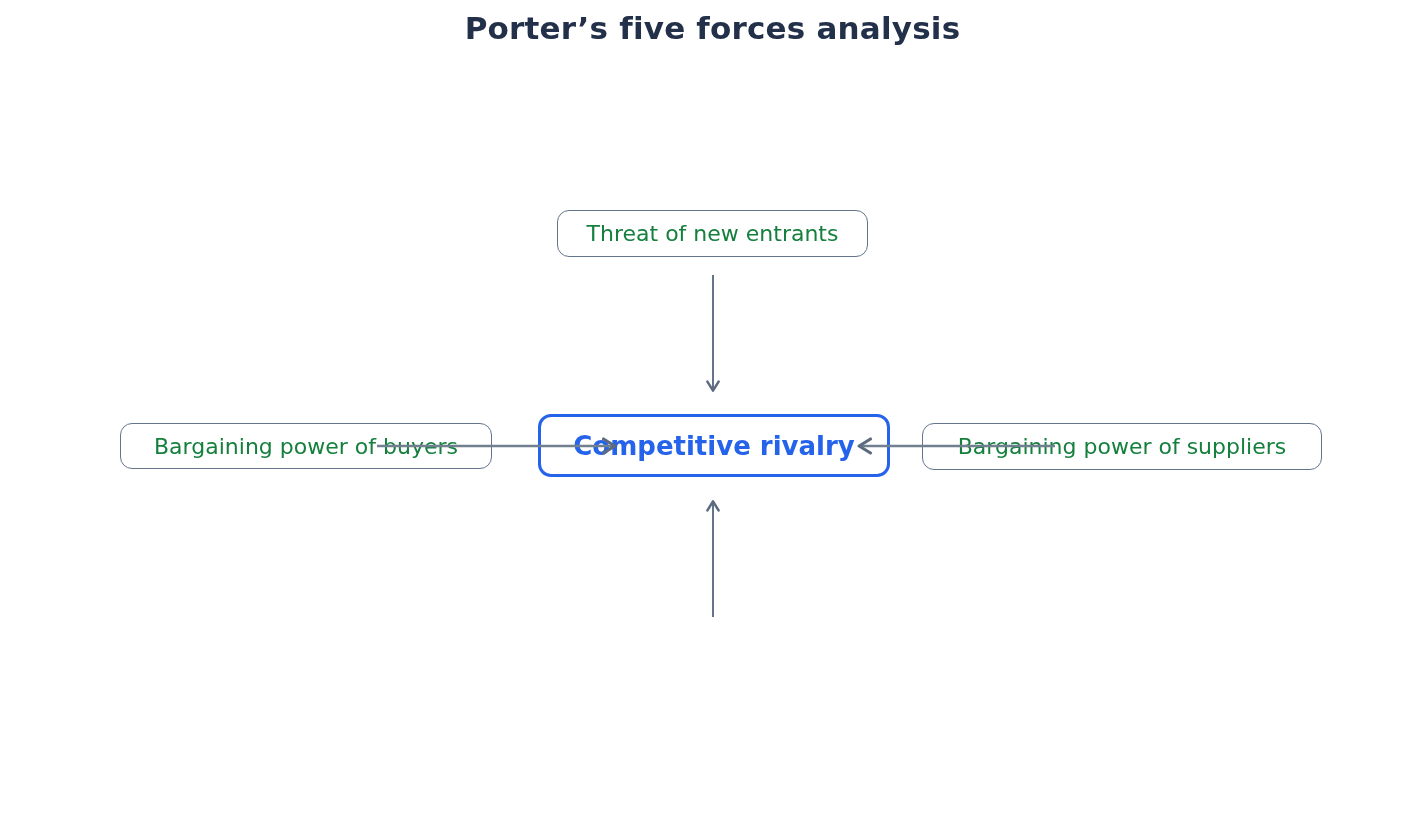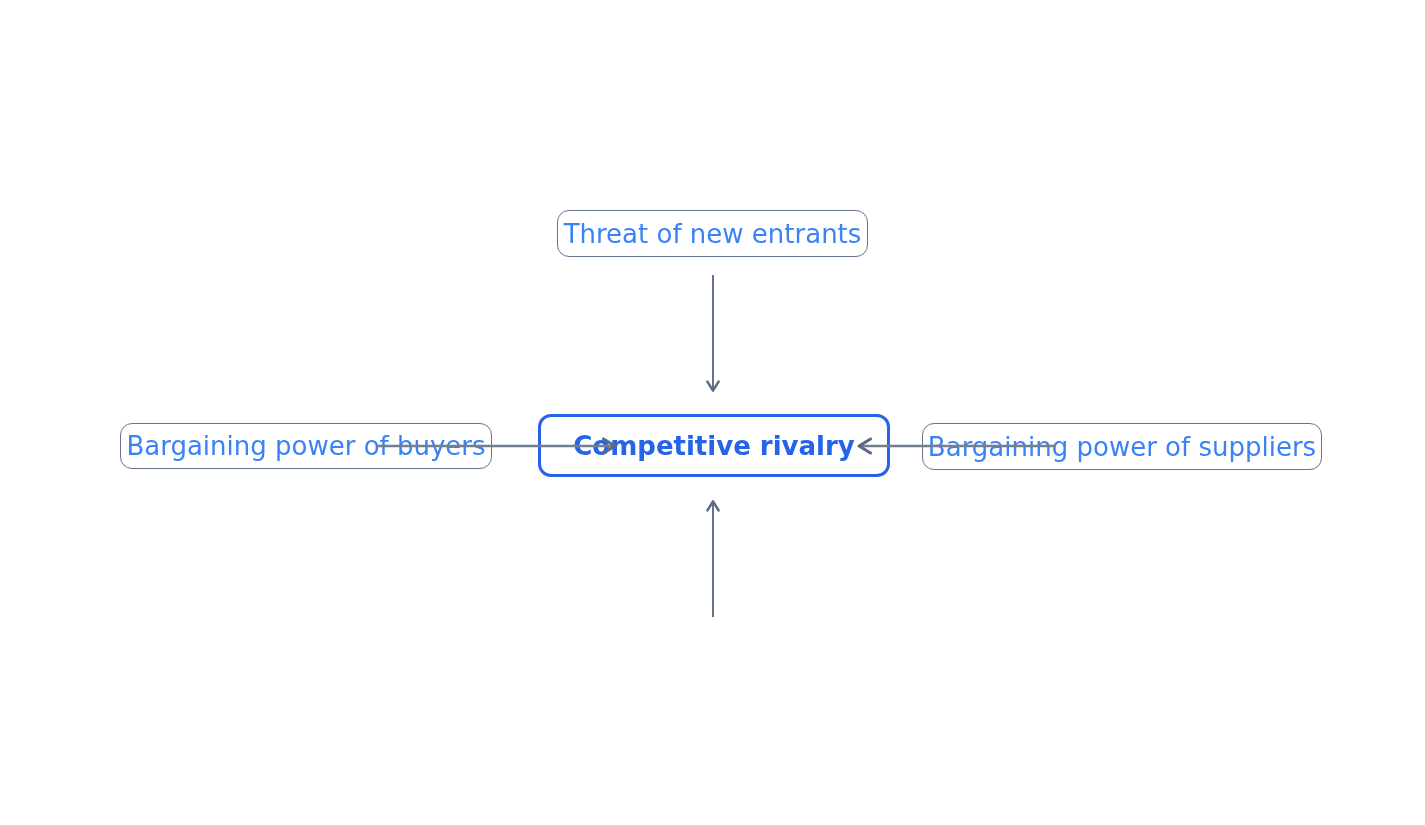--- a/index.html
+++ b/index.html
@@ -28,22 +28,22 @@
   }
   .node {
     position: absolute;
     box-sizing: border-box;
     display: flex;
     align-items: center;
     justify-content: center;
     background: #ffffff;
     border: 1.5px solid #64748b;
     border-radius: 12px;
-    font-size: 26px;
-    color: #3b82f6;
+    font-size: 22px;
+    color: #15803d;
     white-space: nowrap;
     z-index: 1;
   }
   .node.center {
     border: 3px solid #2563eb;
     border-radius: 13px;
     color: #2563eb;
     font-weight: bold;
     font-size: 26px;
   }
@@ -60,20 +60,21 @@
     height: 825px;
     z-index: 5;
     pointer-events: none;
   }
 </style>
 </head>
 <body>
 
 <div class="canvas">
 
+  <div class="diagram-title">Porter’s five forces analysis</div>
 
   <div class="node top">
     <span>Threat of new entrants</span>
   </div>
 
   <div class="node left">
     <span>Bargaining power of buyers</span>
   </div>
 
   <div class="node center">

